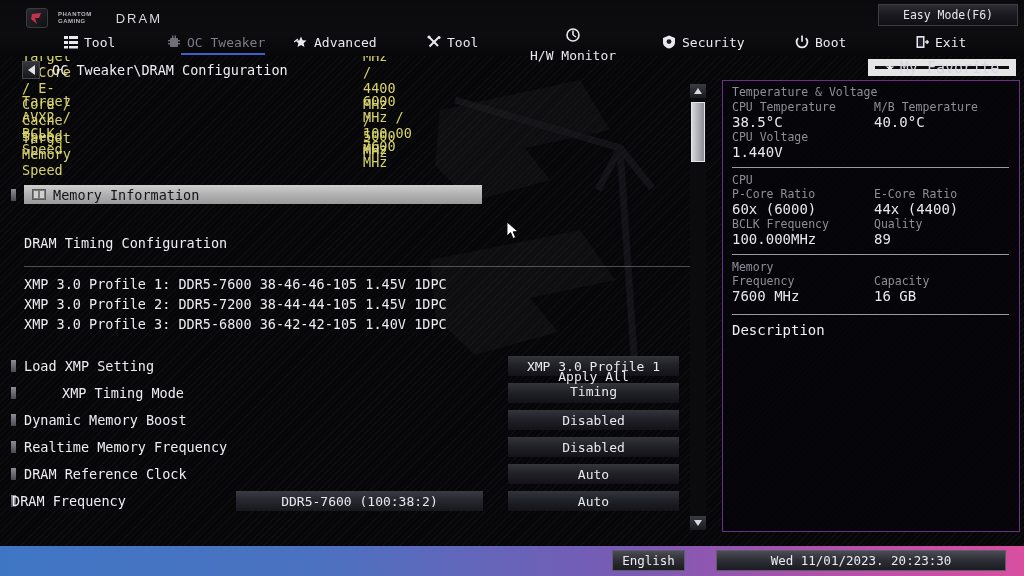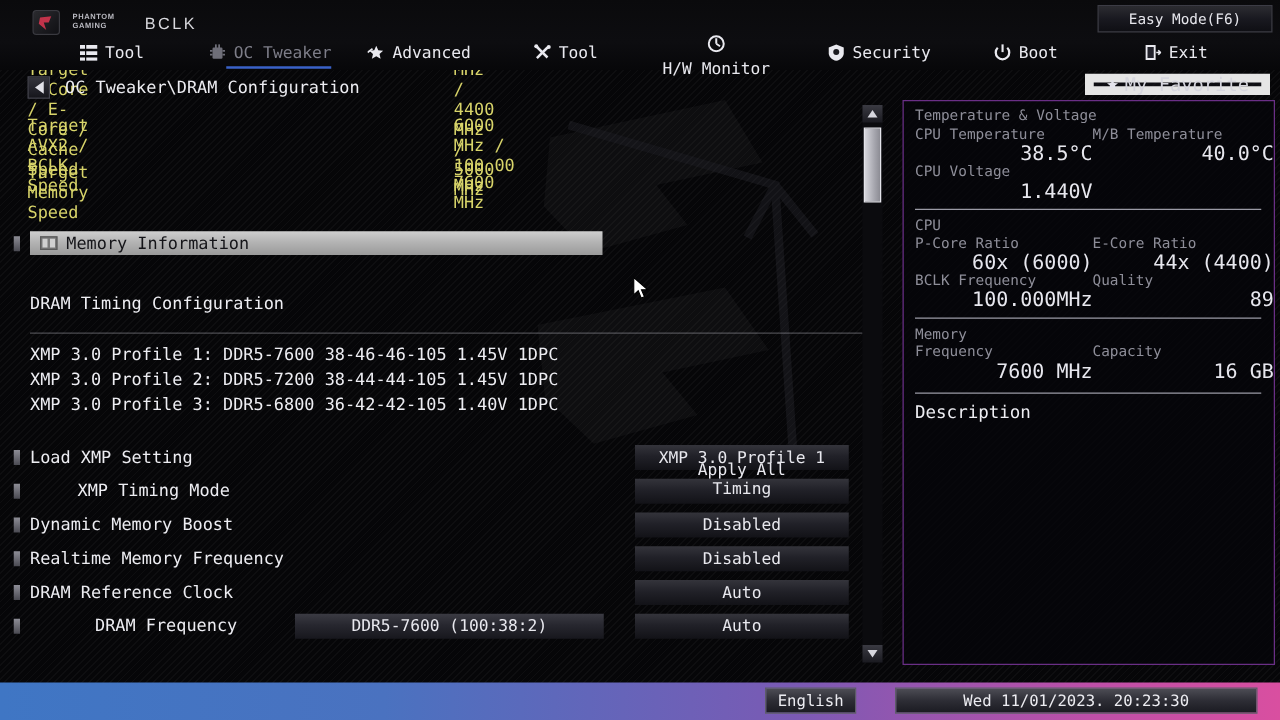--- a/index.html
+++ b/index.html
@@ -227,21 +227,21 @@
     overflow: hidden;
   }
   #sidebar .sb-title {
     color: #8e8e99; font-size: 11.5px; padding-left: 9px; padding-bottom: 1px;
   }
   .sb-grid {
     display: grid; grid-template-columns: 142px 1fr;
     padding-left: 9px;
   }
   .sb-key { color: #8e8e99; font-size: 11.5px; line-height: 15px; }
-  .sb-val { color: #e7e7ee; font-size: 16px; line-height: 15px; text-align: right; }
+  .sb-val { color: #e7e7ee; font-size: 14px; line-height: 15px; }
   .sb-rule {
     height: 1px; background: #9a9aa5; margin: 7px 10px 5px 9px;
   }
   .sb-section { color: #8e8e99; font-size: 11.5px; padding-left: 9px; }
   #desc-title {
     color: #eeeef3; font-size: 14px; padding-left: 9px; padding-top: 2px;
   }
   #desc-body {
     color: #e2e2ea; font-size: 12.5px; line-height: 17px;
     padding: 6px 12px 0 14px;
@@ -292,21 +292,21 @@
     <div id="logo-area">
       <div class="pg-badge">
         <svg width="14" height="13" viewBox="0 0 14 13">
             <path d="M2 2 L11 1 L9 6 L5 6 L7 12 L1 7 Z" fill="#c1334a"></path>
           </svg>
       </div>
       <div class="pg-text">
         <div>PHANTOM</div>
         <div>GAMING</div>
       </div>
-      <div class="uefi-text">BCLK</div>
+      <div class="uefi-text">DRAM</div>
     </div>
 
     <div id="easy-mode-btn">Easy Mode(F6)</div>
 
     <div id="tabs">
 
       <div class="tab" style="position:absolute;left:64px;">
         <span class="ticon">
           <svg width="14" height="14" viewBox="0 0 14 14">
               <g fill="#e9e9ef">
@@ -482,21 +482,21 @@
     </div>
 
     <div class="setting-row" style="top:382px;">
       <span class="bullet" style="top:4px;"></span>
       <span class="setting-label" style="left:24px;">DRAM Reference Clock</span>
       <span class="setting-value">Auto</span>
     </div>
 
     <div class="setting-row" style="top:409px;">
       <span class="bullet" style="top:4px;"></span>
-      <span class="setting-label" style="left:40px;padding-left:36px;">DRAM Frequency</span>
+      <span class="setting-label" style="left:12px;">DRAM Frequency</span>
       <span class="setting-value wide-left">DDR5-7600 (100:38:2)</span>
       <span class="setting-value">Auto</span>
     </div>
   </div>
 
   <div id="vscroll">
     <div class="sb-btn up">
         <span class="tri-up"></span>
       </div>
     <div class="thumb"></div>

